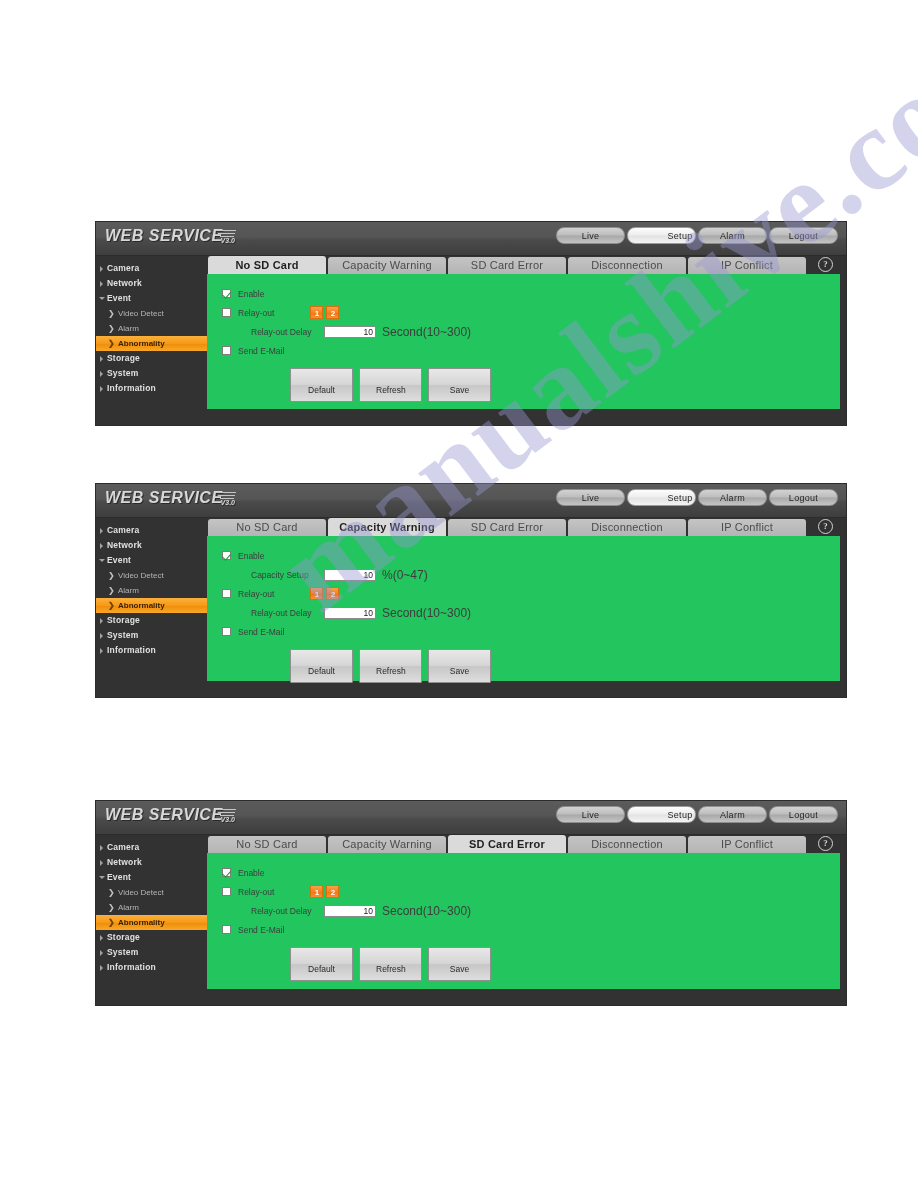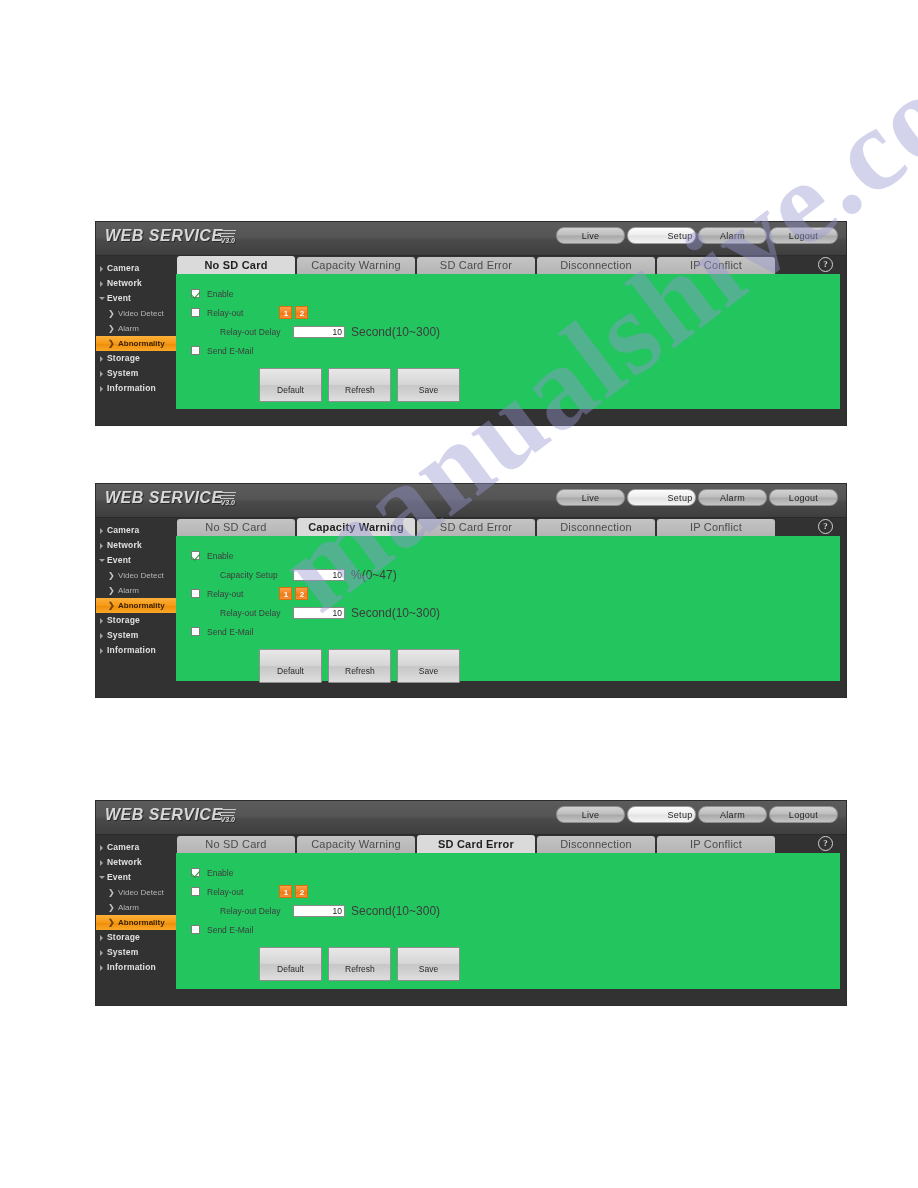--- a/index.html
+++ b/index.html
@@ -129,21 +129,21 @@
   }
 
   
   .body-split {
     display: flex;
     align-items: stretch;
   }
 
   
   .sidebar {
-    width: 80px;
+    width: 111px;
     background: #323232;
     padding-top: 5px;
     flex: none;
   }
   .nav-item {
     position: relative;
     height: 15px;
     line-height: 15px;
     padding-left: 11px;
     color: #e0e0e0;

